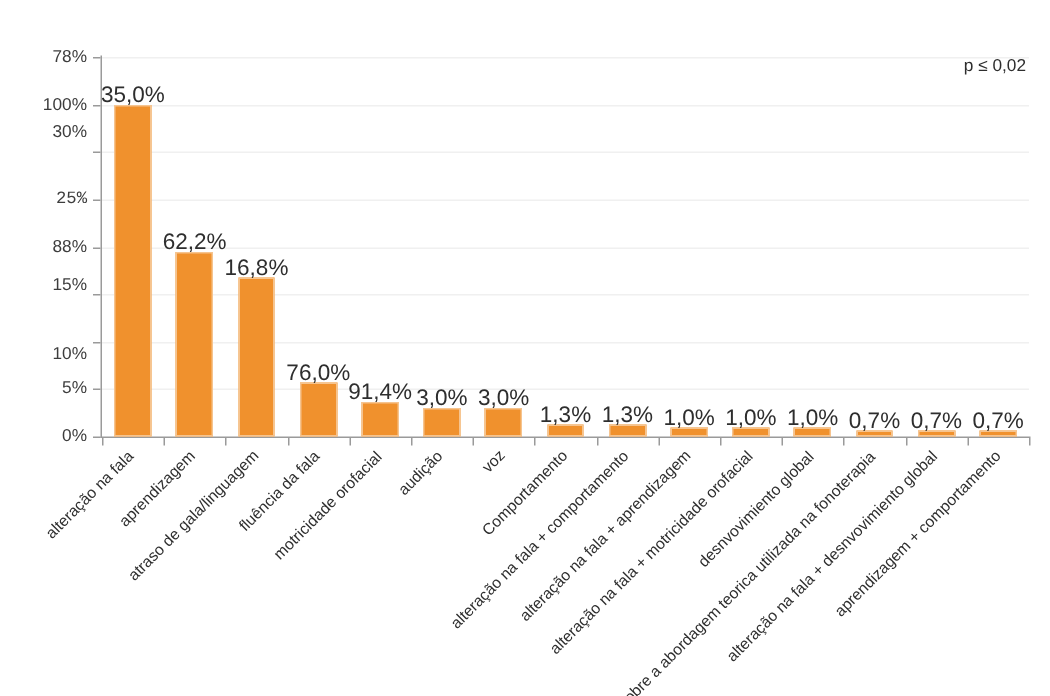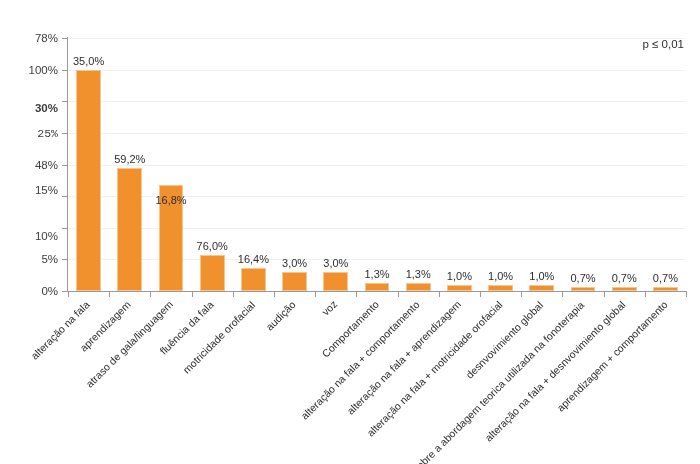--- a/index.html
+++ b/index.html
@@ -69,21 +69,21 @@
   .bar {
     position: absolute;
     background: #F0912D;
     border: 1px solid #f6c48f;
     box-sizing: border-box;
     bottom: 0;
   }
 
   .bar-value {
     position: absolute;
-    font-size: 11px;
+    font-size: 15px;
     color: #2e2e2e;
     white-space: nowrap;
     text-align: center;
     transform: translateX(-50%);
     line-height: 1;
   }
 
   .xtick-mark {
     position: absolute;
     top: 292px;
@@ -132,25 +132,25 @@
   <div id="yticks">
       <div class="ytick-mark" style="top: 291px;"></div>
       <div class="ytick-text" style="top: 291px;">0%</div>
       <div class="ytick-mark" style="top: 259.375px;"></div>
       <div class="ytick-text" style="top: 259.375px;">5%</div>
       <div class="ytick-mark" style="top: 227.75px;"></div>
       <div class="ytick-text" style="top: 236px;">10%</div>
       <div class="ytick-mark" style="top: 196.125px;"></div>
       <div class="ytick-text" style="top: 190px;">15%</div>
       <div class="ytick-mark" style="top: 164.5px;"></div>
-      <div class="ytick-text" style="top: 164.5px;">48%</div>
+      <div class="ytick-text" style="top: 164.5px;">88%</div>
       <div class="ytick-mark" style="top: 132.875px;"></div>
       <div class="ytick-text" style="top: 132.875px; font-family: Liberation Mono, monospace;">25%</div>
       <div class="ytick-mark" style="top: 101.25px;"></div>
-      <div class="ytick-text" style="top: 108px; font-weight: bold;">30%</div>
+      <div class="ytick-text" style="top: 88px;">30%</div>
       <div class="ytick-mark" style="top: 69.625px;"></div>
       <div class="ytick-text" style="top: 69.625px;">100%</div>
       <div class="ytick-mark" style="top: 38px;"></div>
       <div class="ytick-text" style="top: 38px;">78%</div>
     </div>
   <div id="xticks">
       <div class="xtick-mark" style="left: 68px;"></div>
       <div class="xtick-mark" style="left: 109.2px;"></div>
       <div class="xtick-mark" style="left: 150.4px;"></div>
       <div class="xtick-mark" style="left: 191.6px;"></div>
@@ -179,24 +179,24 @@
       <div class="bar" style="left: 405.84px; top: 282.777px; width: 24.72px; height: 8.2225px; bottom: auto; background: rgb(240, 145, 45); border-color: rgb(246, 196, 143);"></div>
       <div class="bar" style="left: 447.04px; top: 284.675px; width: 24.72px; height: 6.325px; bottom: auto; background: rgb(240, 145, 45); border-color: rgb(246, 196, 143);"></div>
       <div class="bar" style="left: 488.24px; top: 284.675px; width: 24.72px; height: 6.325px; bottom: auto; background: rgb(240, 145, 45); border-color: rgb(246, 196, 143);"></div>
       <div class="bar" style="left: 529.44px; top: 284.675px; width: 24.72px; height: 6.325px; bottom: auto; background: rgb(240, 145, 45); border-color: rgb(246, 196, 143);"></div>
       <div class="bar" style="left: 570.64px; top: 286.572px; width: 24.72px; height: 4.4275px; bottom: auto; background: rgb(240, 145, 45); border-color: rgb(246, 196, 143);"></div>
       <div class="bar" style="left: 611.84px; top: 286.572px; width: 24.72px; height: 4.4275px; bottom: auto; background: rgb(240, 145, 45); border-color: rgb(246, 196, 143);"></div>
       <div class="bar" style="left: 653.04px; top: 286.572px; width: 24.72px; height: 4.4275px; bottom: auto; background: rgb(240, 145, 45); border-color: rgb(246, 196, 143);"></div>
     </div>
   <div id="barvalues">
       <div class="bar-value" style="left: 88.6px; top: 55.625px;">35,0%</div>
-      <div class="bar-value" style="left: 129.8px; top: 153.662px;">59,2%</div>
-      <div class="bar-value" style="left: 171px; top: 170.74px; margin-top: 24px;">16,8%</div>
+      <div class="bar-value" style="left: 129.8px; top: 153.662px;">62,2%</div>
+      <div class="bar-value" style="left: 171px; top: 170.74px;">16,8%</div>
       <div class="bar-value" style="left: 212.2px; top: 240.947px;">76,0%</div>
-      <div class="bar-value" style="left: 253.4px; top: 253.597px;">16,4%</div>
+      <div class="bar-value" style="left: 253.4px; top: 253.597px;">91,4%</div>
       <div class="bar-value" style="left: 294.6px; top: 258.025px;">3,0%</div>
       <div class="bar-value" style="left: 335.8px; top: 258.025px;">3,0%</div>
       <div class="bar-value" style="left: 377px; top: 268.777px;">1,3%</div>
       <div class="bar-value" style="left: 418.2px; top: 268.777px;">1,3%</div>
       <div class="bar-value" style="left: 459.4px; top: 270.675px;">1,0%</div>
       <div class="bar-value" style="left: 500.6px; top: 270.675px;">1,0%</div>
       <div class="bar-value" style="left: 541.8px; top: 270.675px;">1,0%</div>
       <div class="bar-value" style="left: 583px; top: 272.572px;">0,7%</div>
       <div class="bar-value" style="left: 624.2px; top: 272.572px;">0,7%</div>
       <div class="bar-value" style="left: 665.4px; top: 272.572px;">0,7%</div>
@@ -212,15 +212,15 @@
       <div class="cat-label" style="left: 319.967px; top: 352.033px;">Comportamento</div>
       <div class="cat-label" style="left: 298.943px; top: 414.257px;">alteração na fala + comportamento</div>
       <div class="cat-label" style="left: 345.092px; top: 409.308px;">alteração na fala + aprendizagem</div>
       <div class="cat-label" style="left: 365.079px; top: 430.521px;">alteração na fala + motricidade orofacial</div>
       <div class="cat-label" style="left: 464.262px; top: 372.538px;">desnvovimiento global</div>
       <div class="cat-label" style="left: 356.264px; top: 521.736px;">questionamento sobre a abordagem teorica utilizada na fonoterapia</div>
       <div class="cat-label" style="left: 483.023px; top: 436.177px;">alteração na fala + desnvovimiento global</div>
       <div class="cat-label" style="left: 554.628px; top: 405.772px;">aprendizagem + comportamento</div>
     </div>
 
-  <div class="pvalue">p ≤ 0,01</div>
+  <div class="pvalue">p ≤ 0,02</div>
 
 </div>
 
 </body></html>

